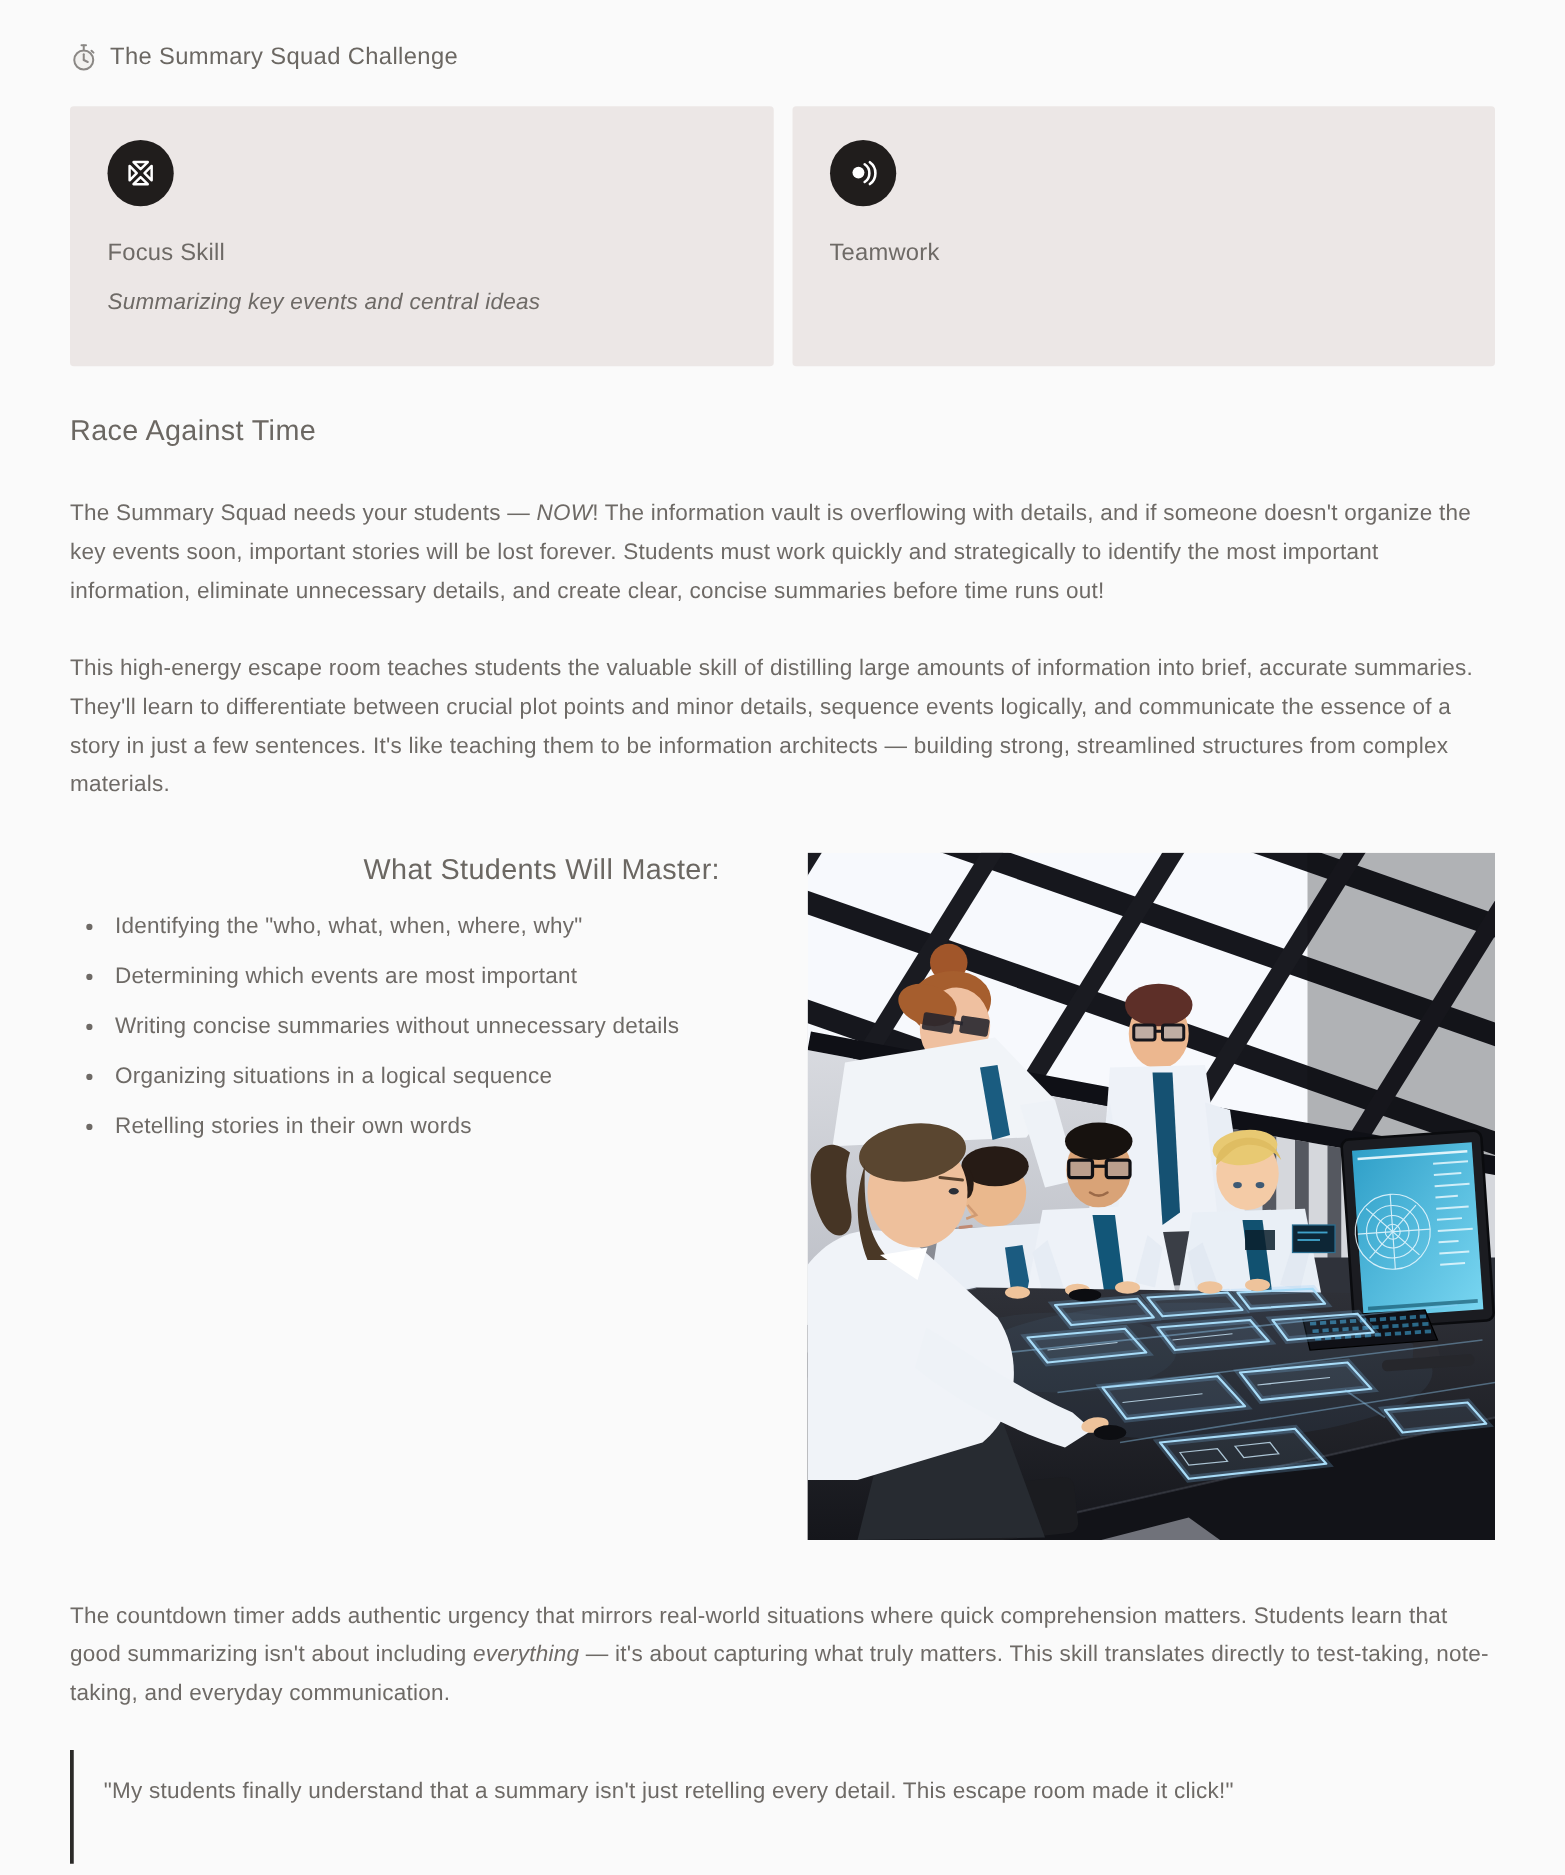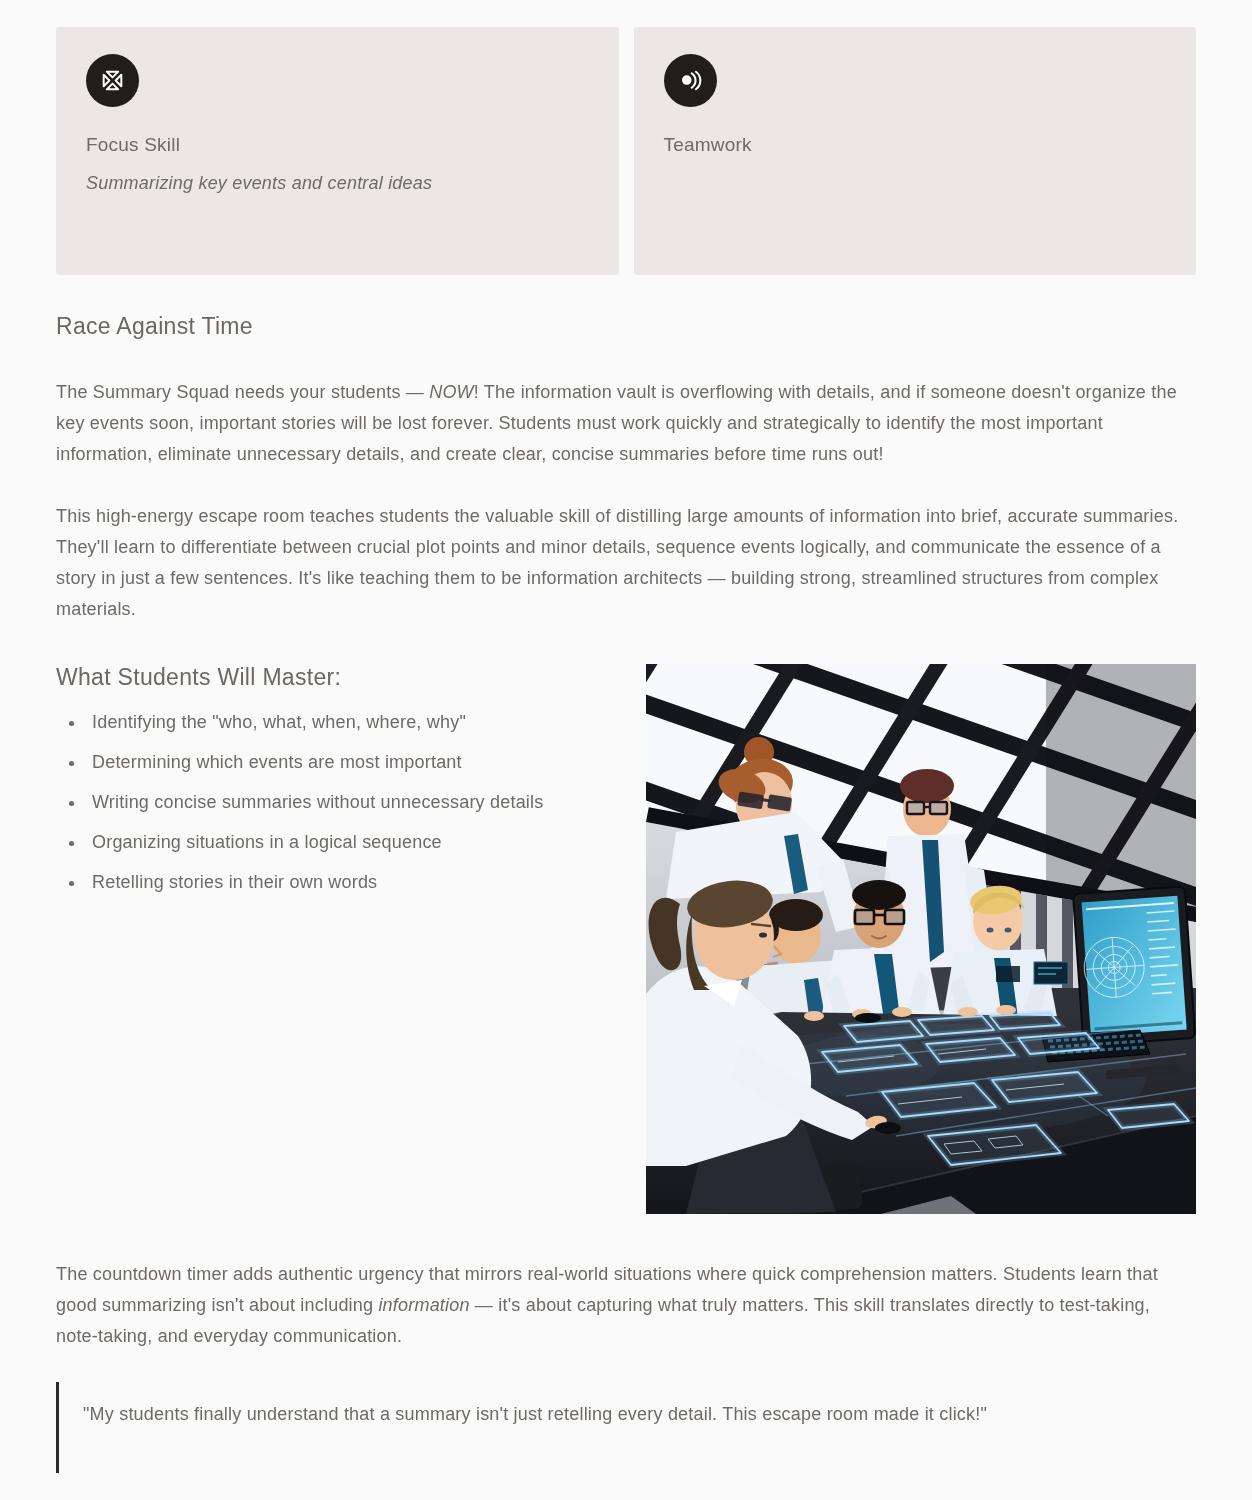--- a/index.html
+++ b/index.html
@@ -13,21 +13,21 @@
   }
   .content { width:1252px; padding:0 56px; }
 
   h1.page-title {
     display:flex; align-items:center; gap:10px;
     margin:34px 0 0 0;
     font-size:19px; font-weight:400; color:#6b6762; letter-spacing:0.3px;
   }
   .cards { display:flex; gap:15px; margin-top:27px; }
   .card {
-    flex:1; height:248px; background:#ece7e6; border-radius:3px;
+    flex:1; height:208px; background:#ece7e6; border-radius:3px;
     padding:27px 30px 0 30px;
   }
   .icon-circle {
     width:53px; height:53px; border-radius:50%;
     background:#201d1c; display:flex; align-items:center; justify-content:center;
   }
   .card h3 { margin:27px 0 0 0; font-size:19px; font-weight:400; color:#6e6a66; }
   .card p  { margin:12px 0 0 0; font-size:18px; line-height:31px;font-style:italic; }
 
   h2.section-heading {
@@ -37,40 +37,55 @@
   p.body-text { margin:37px 0 0 0; font-size:18px; line-height:31px; }
   p.body-text + p.body-text { margin-top:31px; }
   em { font-style:italic; }
 
   .master-section { margin-top:39px; }
   figure.scene {
     float:right; width:550px; height:550px;
     margin:0 0 45px 70px; padding:0;
   }
   figure.scene svg { display:block; width:550px; height:550px; }
-  .master-section h2 { margin-top:9px; }
+  .master-section h2 { margin-top:9px;text-align:right; }
   ul.master-list { margin:16px 0 0 0; padding:0 0 0 30px; }
   ul.master-list li { padding-left:6px; margin-bottom:9px; font-size:18px; line-height:31px; }
   ul.master-list li::marker { color:#6e6a66; }
 
   p.after-image { clear:both; margin-top:16px; font-size:18px; line-height:31px; }
 
   blockquote.teacher-quote {
     margin:30px 0 0 0;
     border-left:3px solid #2b2a28;
     padding:13px 0 40px 24px;
     font-size:18px; line-height:38px;
   }
   blockquote.teacher-quote div { line-height:38px; }
 </style>
 </head>
 <body>
 
 <div class="content">
 
+  <h1 class="page-title">
+    <span style="display:inline-flex;">
+      <svg width="22" height="24" viewBox="0 0 22 24">
+        <g stroke="#8b8885" stroke-width="1.6" fill="none" stroke-linecap="round">
+          <circle cx="11" cy="14" r="7.6" fill="#f2f1ef"></circle>
+          <line x1="9.2" y1="2.2" x2="12.8" y2="2.2"></line>
+          <line x1="11" y1="2.4" x2="11" y2="5.6"></line>
+          <line x1="17.2" y1="6.6" x2="18.8" y2="8.1"></line>
+          <line x1="11" y1="14" x2="11" y2="9.4"></line>
+          <line x1="11" y1="14" x2="14.2" y2="15.6"></line>
+        </g>
+      </svg>
+    </span>
+    <span>The Summary Squad Challenge</span>
+  </h1>
 
   <div class="cards">
     <div class="card">
       <div class="icon-circle">
         <svg width="27" height="27" viewBox="0 0 26 26" fill="none" stroke="#ffffff" stroke-width="1.9" stroke-linejoin="round">
           <path d="M7.5,4.5 L18.5,4.5 L13,10 Z"></path>
           <path d="M7.5,21.5 L18.5,21.5 L13,16 Z"></path>
           <path d="M4.5,7.5 L4.5,18.5 L10,13 Z"></path>
           <path d="M21.5,7.5 L21.5,18.5 L16,13 Z"></path>
         </svg>
@@ -348,19 +363,19 @@
     <h2 class="section-heading">What Students Will Master:</h2>
     <ul class="master-list">
       <li>Identifying the "who, what, when, where, why"</li>
       <li>Determining which events are most important</li>
       <li>Writing concise summaries without unnecessary details</li>
       <li>Organizing situations in a logical sequence</li>
       <li>Retelling stories in their own words</li>
     </ul>
   </div>
 
-  <p class="after-image"><span>The countdown timer adds authentic urgency that mirrors real-world situations where quick comprehension matters. Students learn that good summarizing isn't about including </span><em>information</em><span> — it's about capturing what truly matters. This skill translates directly to test-taking, note-taking, and everyday communication.</span></p>
+  <p class="after-image"><span>The countdown timer adds authentic urgency that mirrors real-world situations where quick comprehension matters. Students learn that good summarizing isn't about including </span><em>everything</em><span> — it's about capturing what truly matters. This skill translates directly to test-taking, note-taking, and everyday communication.</span></p>
 
   <blockquote class="teacher-quote">
     <div>"My students finally understand that a summary isn't just retelling every detail. This escape room made it click!"</div>
   </blockquote>
 
 </div>
 
 </body></html>

